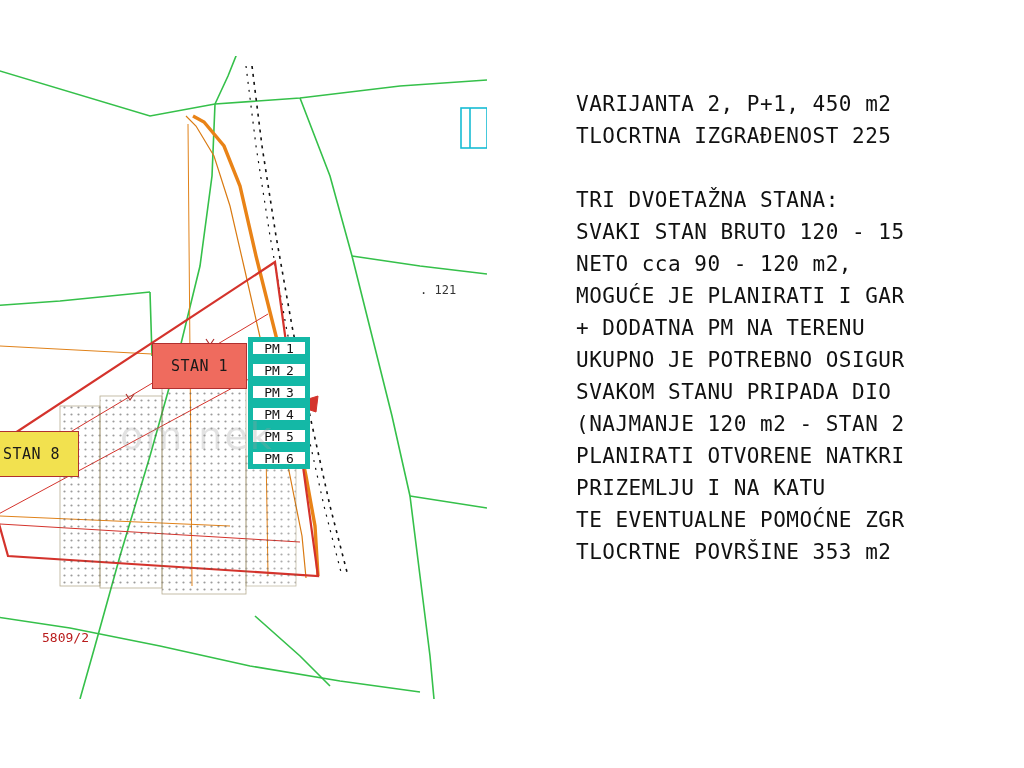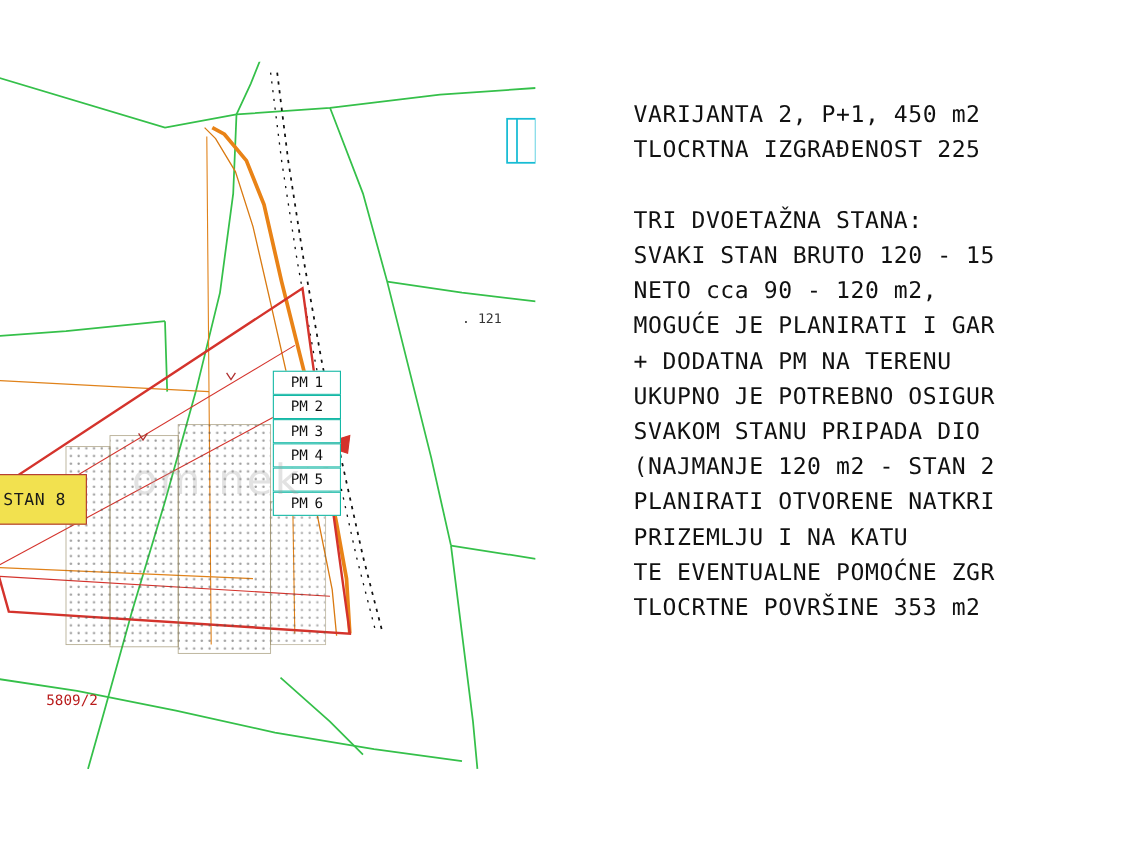--- a/index.html
+++ b/index.html
@@ -50,21 +50,21 @@
     letter-spacing: 0.5px;
     white-space: nowrap;
   }
   .unit-stan1 { background: #ef6b5e; }
   .unit-stan2 { background: #f4b84a; }
   .unit-stan3 { background: #f2e14f; }
 
   .pm-box {
     position: absolute;
     box-sizing: border-box;
-    border: 1px solid #14b8a6;
+    border: 5px solid #14b8a6;
     background: #ffffff;
     display: flex;
     align-items: center;
     justify-content: center;
     font-family: "DejaVu Sans Mono", monospace;
     font-size: 13px;
     color: #111111;
     white-space: nowrap;
   }
   .pm-box span.pm-label { padding-right: 6px; }
@@ -185,20 +185,23 @@
       <path d="M 318 340 L 292 348 L 316 356 Z" fill="#d4332c" stroke="#d4332c" stroke-width="1"></path>
 
       <g fill="none" stroke="#17bcd4" stroke-width="1.6">
         <rect x="461" y="52" width="26" height="40"></rect>
         <path d="M 470 52 L 470 92"></path>
       </g>
 
       <g stroke="#ffffff" stroke-width="0" fill="none"></g>
     </svg>
 
+    <div class="unit-box unit-stan1" style="left:152px; top:287px; width:95px; height:46px;">
+      <span>STAN 1</span>
+    </div>
     <div class="unit-box unit-stan3" style="left:-16px; top:375px; width:95px; height:46px;">
       <span>STAN 8</span>
     </div>
 
     <div class="pm-box" style="left:248px; top:281px; width:62px; height:22px;">
       <span class="pm-label">PM</span>
       <span class="pm-num">1</span>
     </div>
     <div class="pm-box" style="left:248px; top:303px; width:62px; height:22px;">
       <span class="pm-label">PM</span>

